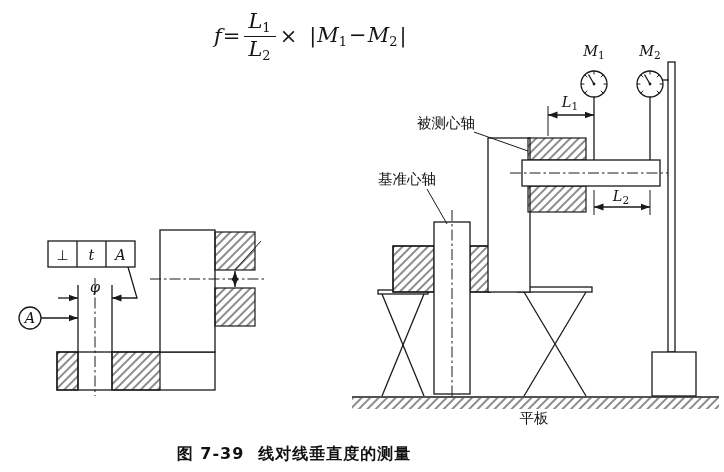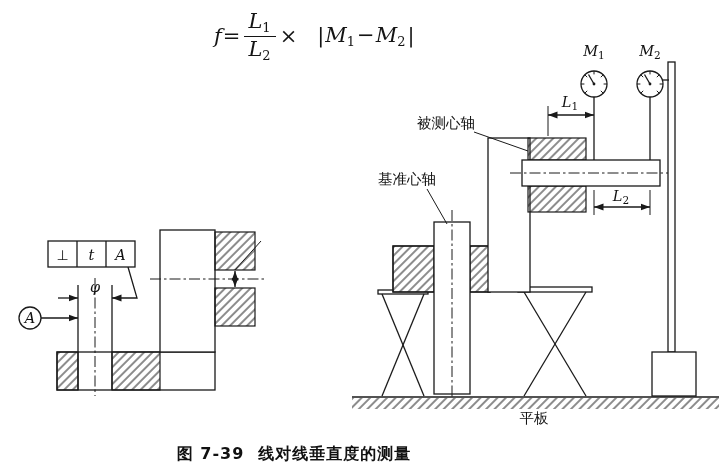--- a/index.html
+++ b/index.html
@@ -23,21 +23,21 @@
 
   
   .formula{position:absolute;left:214px;top:10px;display:flex;align-items:center;
            font-size:21px;font-family:"DejaVu Serif",serif;}
   .formula .it{font-style:italic;}
   .formula .up{font-style:normal;padding:0 1px;}
   .frac{display:inline-flex;flex-direction:column;align-items:center;margin:0 3px;}
   .frac .num{padding:0 4px 1px;border-bottom:1.6px solid #141414;line-height:1.05;}
   .frac .den{padding:1px 4px 0;line-height:1.05;}
   .sb{font-size:13px;font-style:normal;vertical-align:-4px;margin-right:1px;}
-  .absgrp{display:inline-block;margin-left:18px;}
+  .absgrp{display:inline-block;margin-left:10px;}
 
   
   .caption{position:absolute;top:444px;left:0;width:588px;text-align:center;
            font-family:"DejaVu Sans",sans-serif;font-weight:bold;font-size:16px;
            color:#111;letter-spacing:1px;}
   .cap-title{margin-left:14px;}
 </style>
 </head>
 <body>
 

